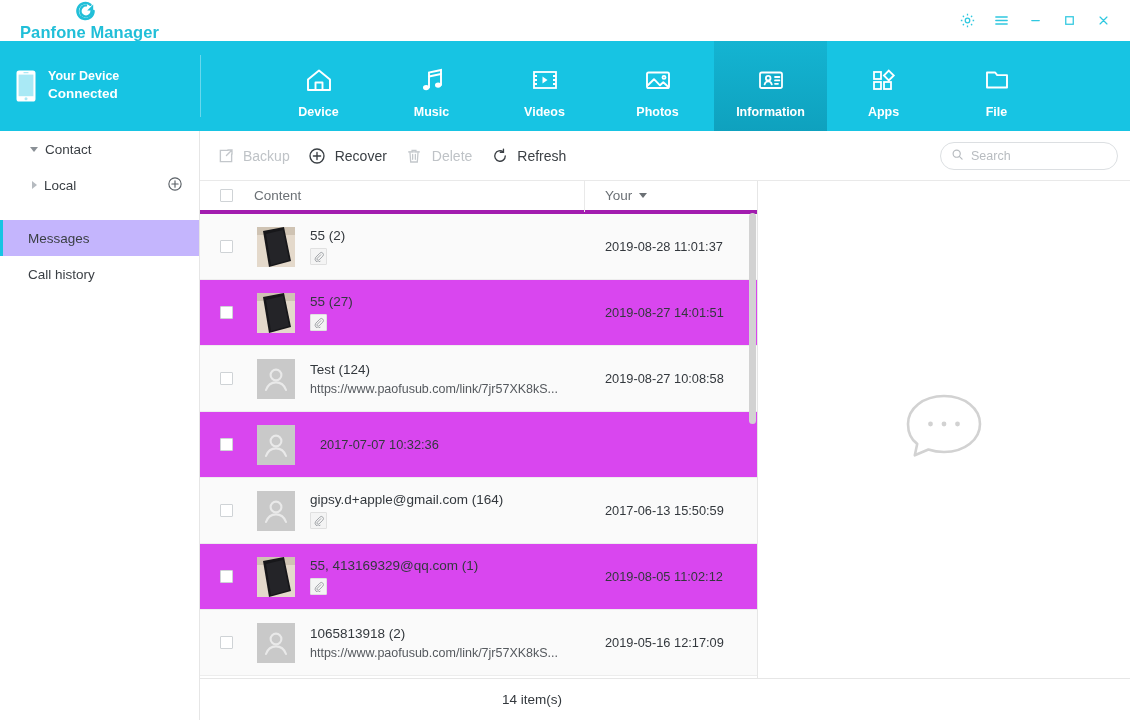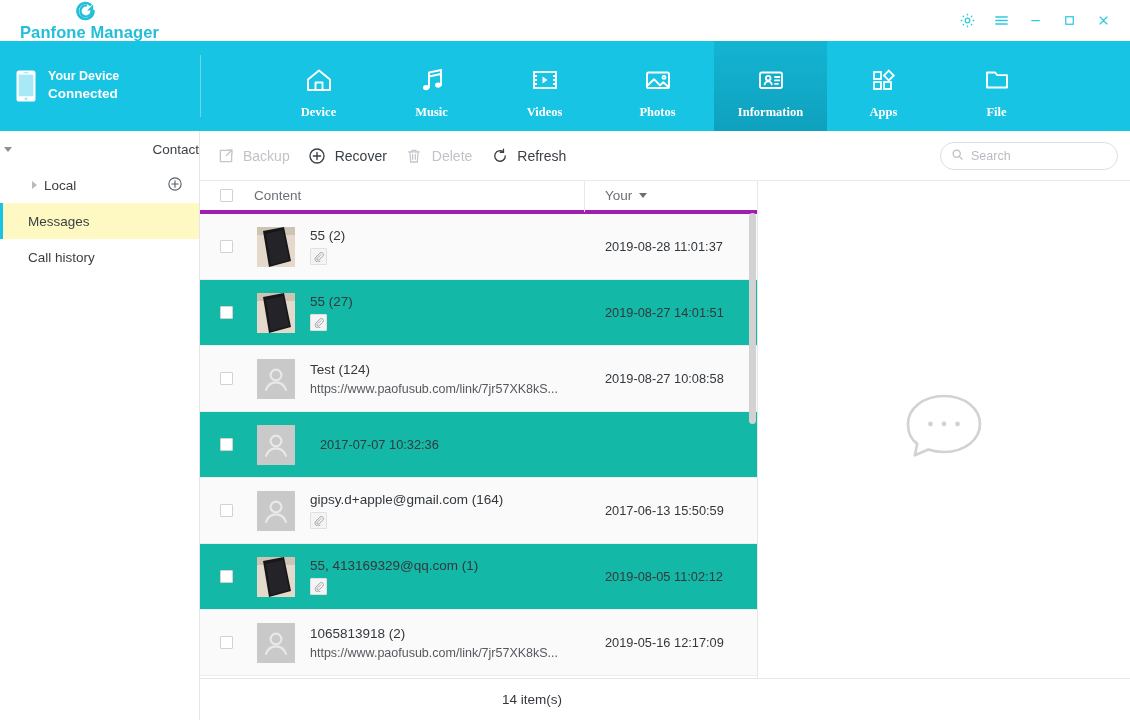--- a/index.html
+++ b/index.html
@@ -45,42 +45,43 @@
     background:rgba(255,255,255,0.35);
   }
   .phone-icon { width:20px; height:32px; flex:0 0 20px; }
   .device-text { margin-left:12px; color:#ffffff; line-height:1.35; }
   .device-text .l1 { font-size:12.5px; font-weight:bold; }
   .device-text .l2 { font-size:13.5px; font-weight:bold; }
 
   .tabs { position:absolute; left:262px; top:0; height:90px; display:flex; }
   .tab {
     width:113px; height:100px; display:flex; flex-direction:column;
-    align-items:center; justify-content:center; cursor:pointer; position:relative;font-family:Liberation Serif, serif;
+    align-items:center; justify-content:center; cursor:pointer; position:relative;
   }
   .tab.active { background:linear-gradient(180deg,#14b4d2 0%, #0e9fbc 100%); }
   .tab .ico { height:34px; display:flex; align-items:center; justify-content:center; }
   .tab .lbl {
     margin-top:8px; color:#ffffff; font-size:12.5px; font-weight:bold;
   }
 
   
   .sidebar {
     position:absolute; left:0; top:131px; width:200px; height:589px;
     background:#ffffff; border-right:1px solid #e6e6e6;
   }
   .side-row {
     height:36px; display:flex; align-items:center; cursor:pointer; position:relative;
     font-size:13.5px; color:#3a3f44;
   }
-  .side-row.lvl0 { padding-left:4px;justify-content:space-between; }
+  .side-row.lvl0 { padding-left:30px; }
   .side-row.lvl1 { padding-left:32px; }
   .side-row.plain { padding-left:28px; }
   .side-row.selected {
-    background:#fef9c3;
+    background:#c4b5fd;
+    margin-top:17px;
   }
   .side-row.selected::before {
     content:""; position:absolute; left:0; top:0; width:3px; height:100%;
     background:#17c4e3;
   }
   .caret-d { width:0;height:0;border-left:4.5px solid transparent;border-right:4.5px solid transparent;border-top:5px solid #8a9096; margin-right:7px; }
   .caret-r { width:0;height:0;border-top:4.5px solid transparent;border-bottom:4.5px solid transparent;border-left:5px solid #b6bbc0; margin-right:7px; }
   .plus-icon { margin-left:auto; margin-right:16px; }
 
   
@@ -119,21 +120,21 @@
   }
   .th-check { width:52px; display:flex; align-items:center; justify-content:center; }
   .th-content { flex:1; font-size:13.5px; color:#6b7075; padding-left:2px; }
   .th-sep { width:1px; height:33px; background:#e9e9e9; }
   .th-date { width:172px; font-size:13.5px; color:#6b7075; padding-left:20px; display:flex; align-items:center; }
   .sort-caret { width:0;height:0;border-left:4.5px solid transparent;border-right:4.5px solid transparent;border-top:5px solid #6b7075; margin-left:7px; }
 
   .rows { position:relative; height:464px; overflow:hidden; }
   .row {
     height:66px; display:flex; align-items:center;
-    border-bottom:1px solid #ededed; background:#14b8a6;
+    border-bottom:1px solid #ededed; background:#d946ef;
   }
   .row.alt { background:#fafafa; }
   .row .cell-check { width:52px; display:flex; align-items:center; justify-content:center; }
   .row .cell-thumb { width:48px; display:flex; align-items:center; justify-content:center; }
   .thumb { width:38px; height:40px; }
   .row .cell-main { flex:1; padding-left:10px; display:flex; flex-direction:column; justify-content:center; gap:5px; }
   .row .name-line { font-size:13.5px; color:#33383d; white-space:nowrap; }
   .row .name-line .cnt { color:#33383d; }
   .row .sub-line { font-size:12.5px; color:#55595e; white-space:nowrap; }
   .clip-badge {

